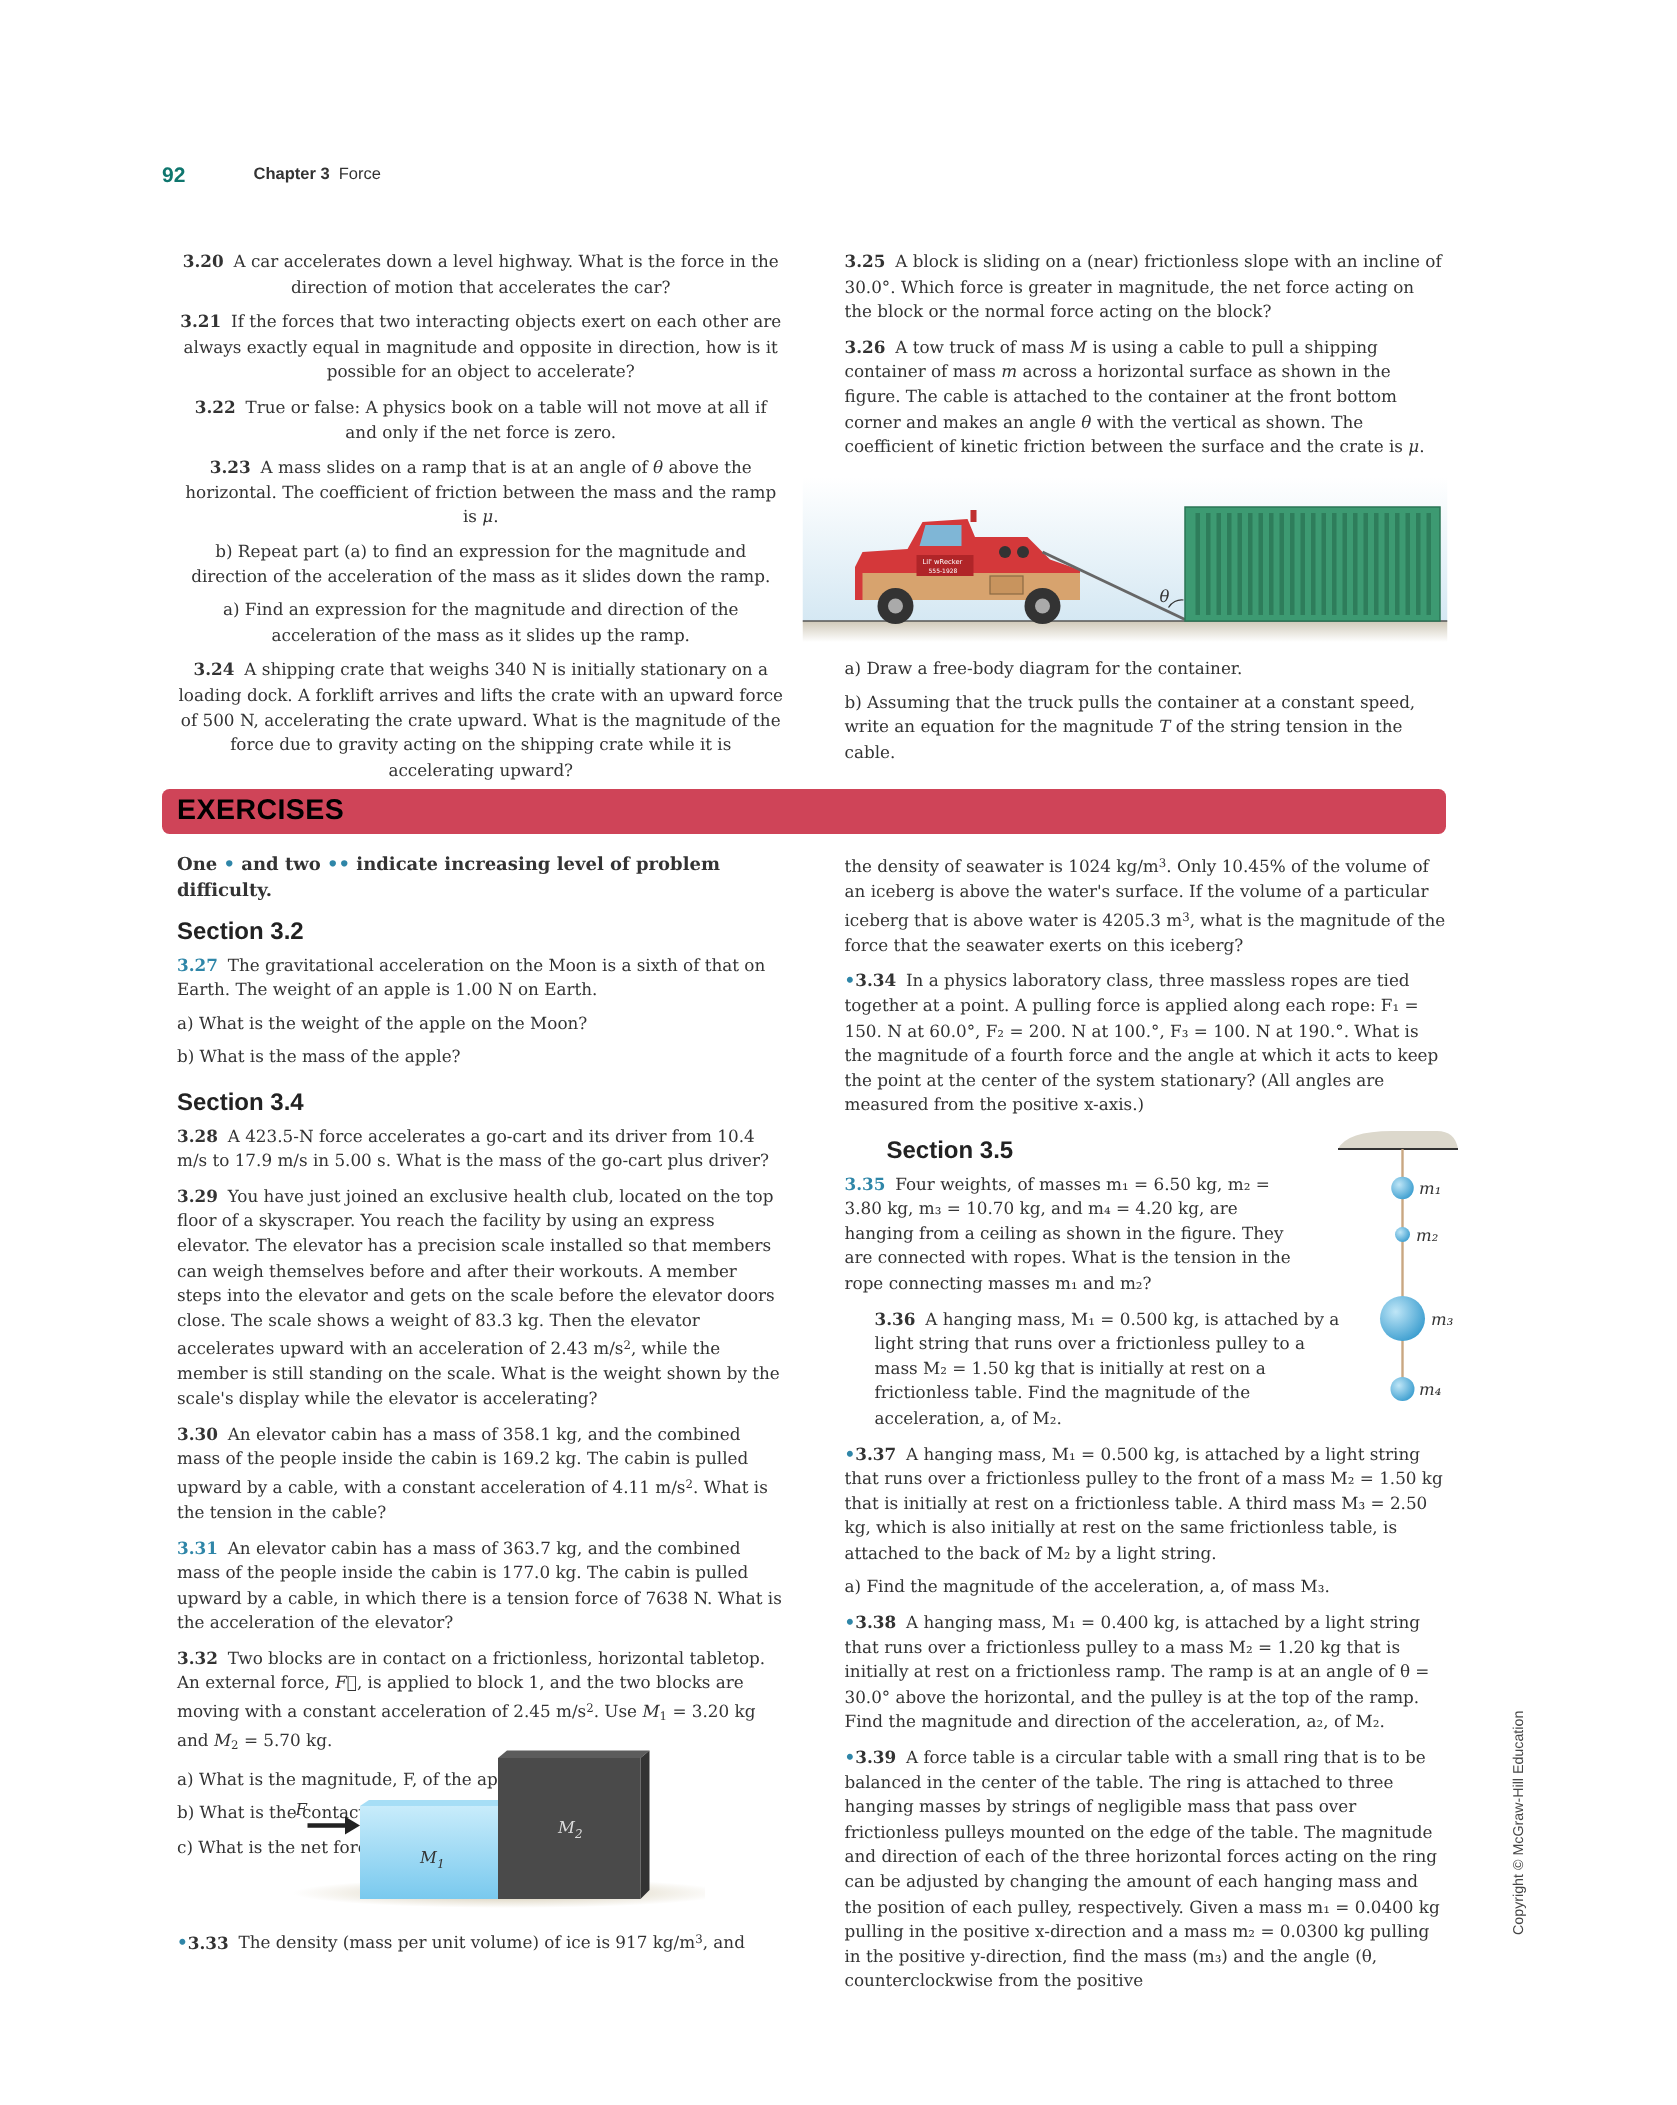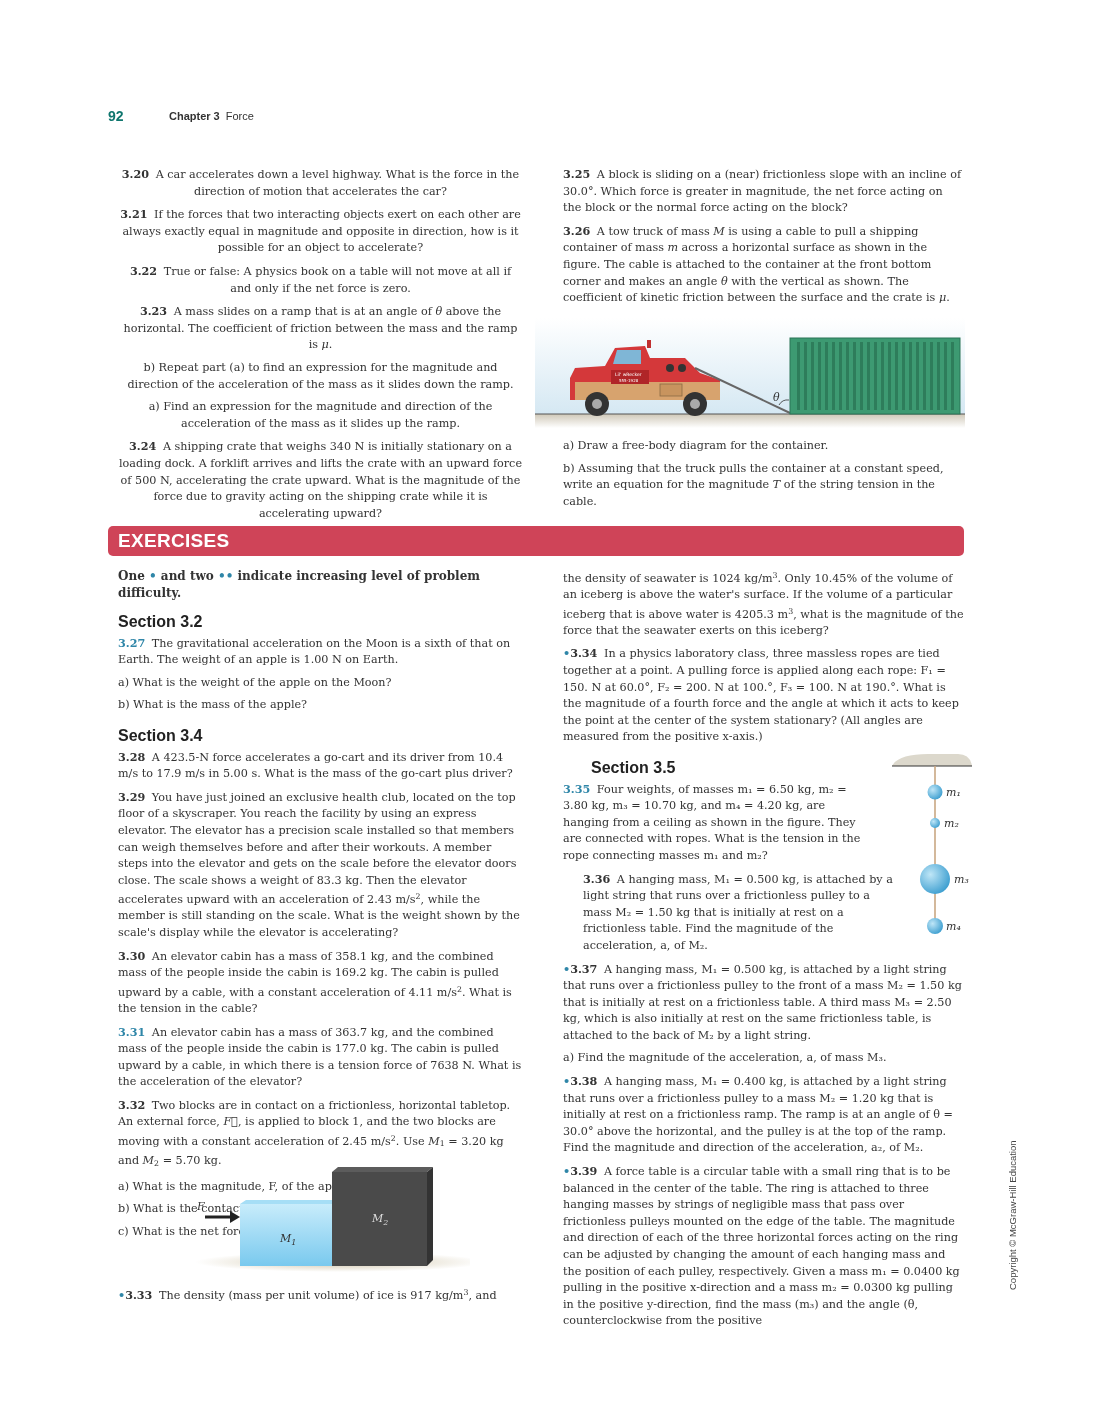--- a/index.html
+++ b/index.html
@@ -14,21 +14,21 @@
   .num { font-weight: bold; color: #333; margin-right: 3px; }
   .num.blue { color: #2f86a8; }
   .dot { color: #2f86a8; font-weight: bold; }
   .sub { font-size: 0.7em; vertical-align: -0.25em; }
   .sup { font-size: 0.7em; vertical-align: 0.45em; }
   i { font-style: italic; }
   .section-title { font-family: "Liberation Sans", sans-serif; font-size: 16px; font-weight: bold; color: #222; margin: 12px 0 4px 0; }
   .ex-banner { position: absolute; left: 108px; top: 526px; width: 856px; height: 30px; background: #cf4458;
                border-radius: 5px; }
   .ex-banner span { position: absolute; left: 10px; top: 4px; font-family: "Liberation Sans", sans-serif;
-               font-weight: bold; font-size: 19px; color: #ffffff; letter-spacing: 0.3px; }
+               font-weight: bold; font-size: 19px; color: #000000; letter-spacing: 0.3px; }
   .intro { font-weight: bold; font-size: 12px; line-height: 17px; }
   .copyright { position: absolute; left: 1007px; top: 1290px; transform: rotate(-90deg); transform-origin: left top;
                font-family: "Liberation Sans", sans-serif; font-size: 9.5px; color: #444; white-space: nowrap; }
   .fig { position: absolute; }
   .flbl { font-family: "DejaVu Serif", serif; font-style: italic; font-size: 11px; fill: #333; }
 </style>
 </head>
 <body>
 
 <div class="runhead">

